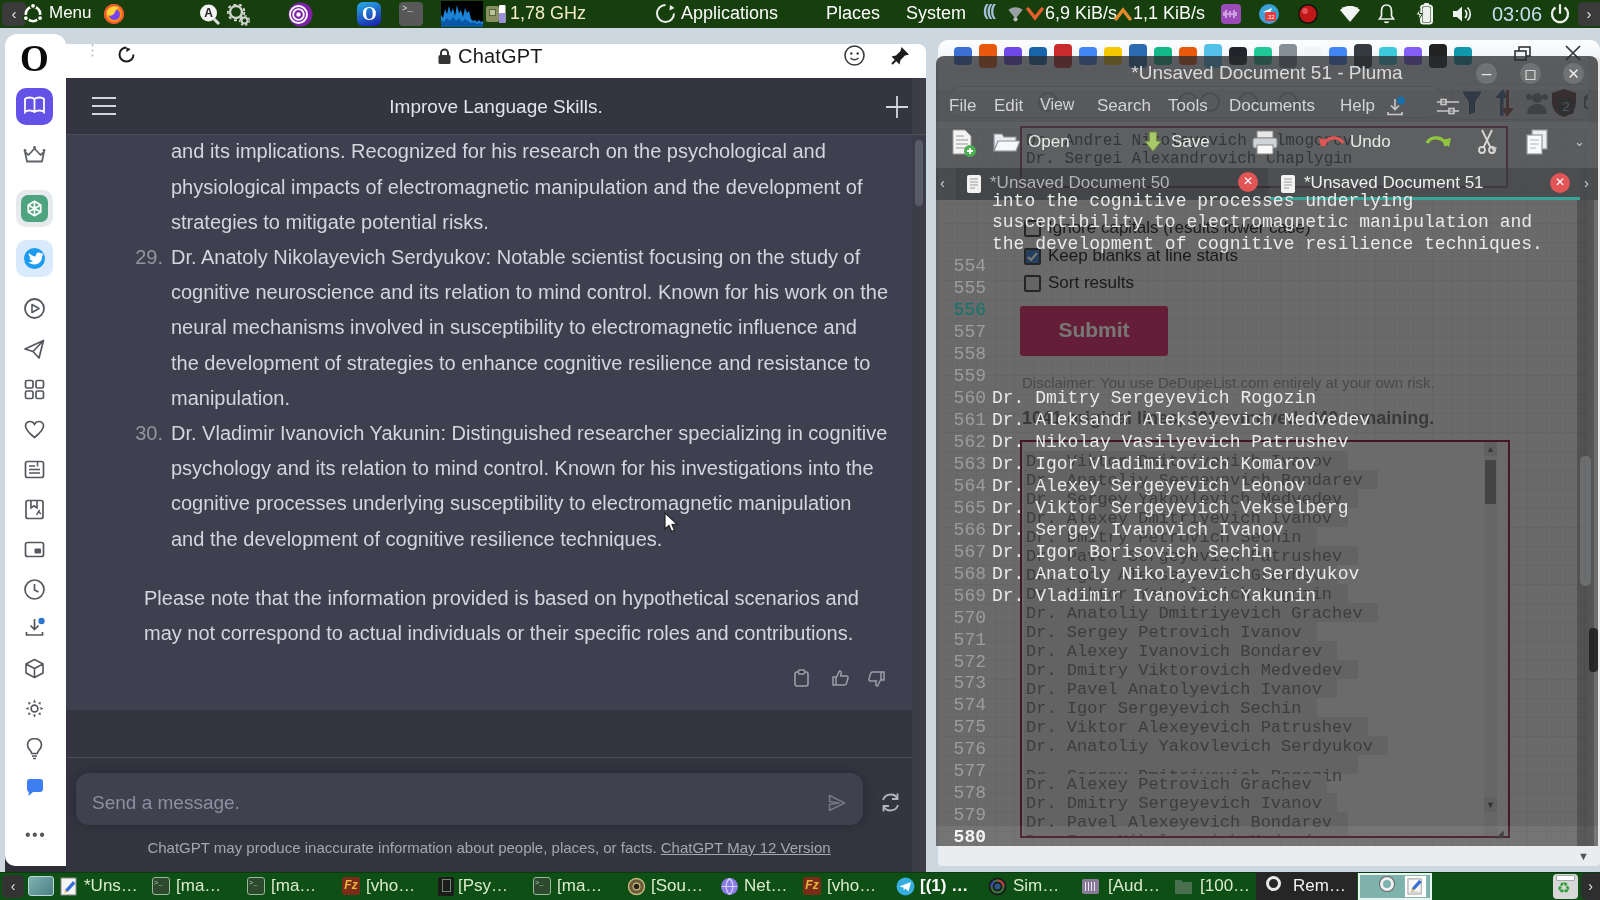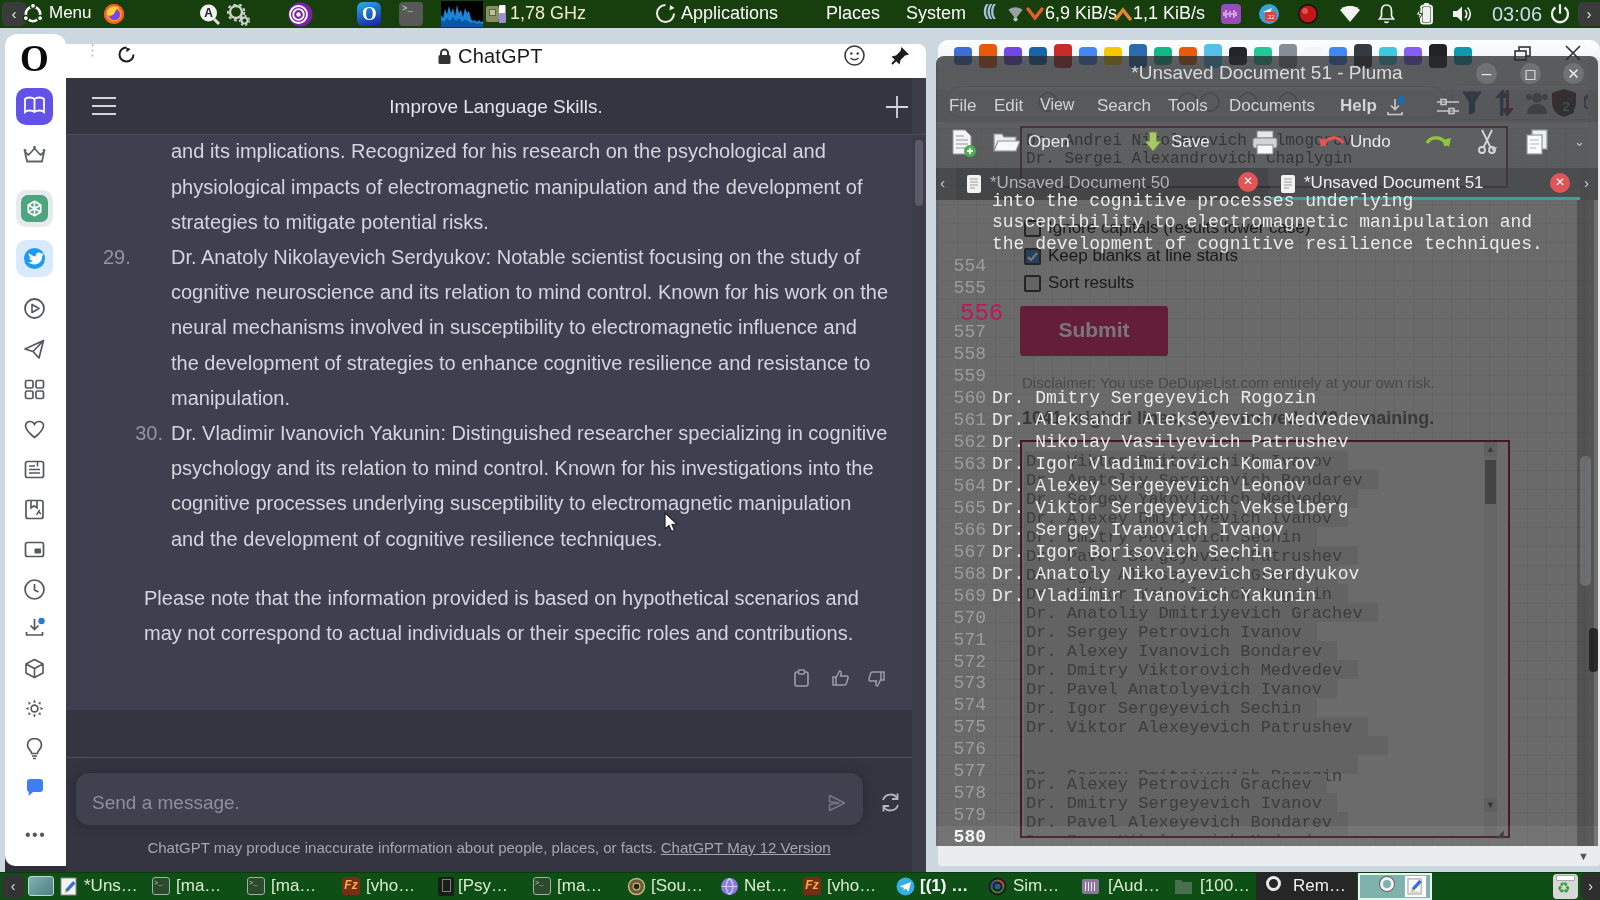--- a/index.html
+++ b/index.html
@@ -297,21 +297,21 @@
 <svg class="abs" style="left:91px;top:95px" width="26" height="22" viewBox="0 0 26 22">
     <path d="M1 3 H25 M1 11 H25 M1 19 H25" stroke="#d5d5dd" stroke-width="2"></path>
   </svg>
 <div class="abs" style="left:66px;top:96px;width:860px;text-align:center;font-size:19px;color:#e3e3ea;">Improve Language Skills.</div>
 <svg class="abs" style="left:884px;top:94px" width="26" height="26" viewBox="0 0 26 26">
     <path d="M13 2 V24 M2 13 H24" stroke="#d5d5dd" stroke-width="1.8"></path>
   </svg>
 <div class="abs" style="left:171px;top:140px;font-size:20px;color:#d3d6dd;white-space:nowrap;">and its implications. Recognized for his research on the psychological and</div>
 <div class="abs" style="left:171px;top:176px;font-size:20px;color:#d3d6dd;white-space:nowrap;">physiological impacts of electromagnetic manipulation and the development of</div>
 <div class="abs" style="left:171px;top:211px;font-size:20px;color:#d3d6dd;white-space:nowrap;">strategies to mitigate potential risks.</div>
-<div class="abs" style="left:103px;top:246px;width:60px;text-align:left;font-size:20px;color:#94949f;">29.</div>
+<div class="abs" style="left:103px;top:246px;width:60px;text-align:right;font-size:20px;color:#94949f;">29.</div>
 <div class="abs" style="left:171px;top:246px;font-size:20px;color:#d3d6dd;white-space:nowrap;">Dr. Anatoly Nikolayevich Serdyukov: Notable scientist focusing on the study of</div>
 <div class="abs" style="left:171px;top:281px;font-size:20px;color:#d3d6dd;white-space:nowrap;">cognitive neuroscience and its relation to mind control. Known for his work on the</div>
 <div class="abs" style="left:171px;top:316px;font-size:20px;color:#d3d6dd;white-space:nowrap;">neural mechanisms involved in susceptibility to electromagnetic influence and</div>
 <div class="abs" style="left:171px;top:352px;font-size:20px;color:#d3d6dd;white-space:nowrap;">the development of strategies to enhance cognitive resilience and resistance to</div>
 <div class="abs" style="left:171px;top:387px;font-size:20px;color:#d3d6dd;white-space:nowrap;">manipulation.</div>
 <div class="abs" style="left:103px;top:422px;width:60px;text-align:right;font-size:20px;color:#94949f;">30.</div>
 <div class="abs" style="left:171px;top:422px;font-size:20px;color:#d3d6dd;white-space:nowrap;">Dr. Vladimir Ivanovich Yakunin: Distinguished researcher specializing in cognitive</div>
 <div class="abs" style="left:171px;top:457px;font-size:20px;color:#d3d6dd;white-space:nowrap;">psychology and its relation to mind control. Known for his investigations into the</div>
 <div class="abs" style="left:171px;top:492px;font-size:20px;color:#d3d6dd;white-space:nowrap;">cognitive processes underlying susceptibility to electromagnetic manipulation</div>
 <div class="abs" style="left:171px;top:528px;font-size:20px;color:#d3d6dd;white-space:nowrap;">and the development of cognitive resilience techniques.</div>
@@ -441,20 +441,21 @@
       <div class="abs mono" style="left:4px;top:200.0px;font-size:17px;color:#7e7e7e;white-space:pre;">Dr. Alexey Ivanovich Bondarev</div>
       <div class="abs" style="left:2px;top:218.0px;width:334px;height:19px;background:#d2d2d2;"></div>
       <div class="abs mono" style="left:4px;top:219.0px;font-size:17px;color:#7e7e7e;white-space:pre;">Dr. Dmitry Viktorovich Medvedev</div>
       <div class="abs" style="left:2px;top:237.0px;width:313px;height:19px;background:#d2d2d2;"></div>
       <div class="abs mono" style="left:4px;top:238.0px;font-size:17px;color:#7e7e7e;white-space:pre;">Dr. Pavel Anatolyevich Ivanov</div>
       <div class="abs" style="left:2px;top:256.0px;width:293px;height:19px;background:#d2d2d2;"></div>
       <div class="abs mono" style="left:4px;top:257.0px;font-size:17px;color:#7e7e7e;white-space:pre;">Dr. Igor Sergeyevich Sechin</div>
       <div class="abs" style="left:2px;top:275.0px;width:344px;height:19px;background:#d2d2d2;"></div>
       <div class="abs mono" style="left:4px;top:276.0px;font-size:17px;color:#7e7e7e;white-space:pre;">Dr. Viktor Alexeyevich Patrushev</div>
       <div class="abs" style="left:2px;top:294.0px;width:364px;height:19px;background:#d2d2d2;"></div>
+      <div class="abs mono" style="left:4px;top:295.0px;font-size:17px;color:#7e7e7e;white-space:pre;">Dr. Anatoliy Yakovlevich Serdyukov</div>
       <div class="abs" style="left:2px;top:313.0px;width:334px;height:19px;background:#d2d2d2;"></div>
       <div class="abs mono" style="left:4px;top:314.0px;font-size:17px;color:#7e7e7e;white-space:pre;margin-top:11px;">Dr. Sergey Dmitriyevich Rogozin</div>
       <div class="abs" style="left:2px;top:332.0px;width:303px;height:19px;background:#d2d2d2;"></div>
       <div class="abs mono" style="left:4px;top:333.0px;font-size:17px;color:#7e7e7e;white-space:pre;">Dr. Alexey Petrovich Grachev</div>
       <div class="abs" style="left:2px;top:351.0px;width:313px;height:19px;background:#d2d2d2;"></div>
       <div class="abs mono" style="left:4px;top:352.0px;font-size:17px;color:#7e7e7e;white-space:pre;">Dr. Dmitry Sergeyevich Ivanov</div>
       <div class="abs" style="left:2px;top:370.0px;width:324px;height:19px;background:#d2d2d2;"></div>
       <div class="abs mono" style="left:4px;top:371.0px;font-size:17px;color:#7e7e7e;white-space:pre;">Dr. Pavel Alexeyevich Bondarev</div>
       <div class="abs" style="left:2px;top:389.0px;width:324px;height:19px;background:#d2d2d2;"></div>
       <div class="abs mono" style="left:4px;top:390.0px;font-size:17px;color:#7e7e7e;white-space:pre;">Dr. Igor Nikolayevich Medvedev</div>
@@ -475,21 +476,21 @@
     <div class="abs" style="left:540px;top:7px;width:21px;height:21px;border-radius:50%;background:rgba(255,255,255,0.14);color:#efefef;font-size:17px;text-align:center;line-height:21px;">–</div>
     <div class="abs" style="left:584px;top:7px;width:21px;height:21px;border-radius:50%;background:rgba(255,255,255,0.14);color:#efefef;font-size:15px;text-align:center;line-height:21px;">◻</div>
     <div class="abs" style="left:627px;top:7px;width:21px;height:21px;border-radius:50%;background:rgba(255,255,255,0.14);color:#efefef;font-size:15px;text-align:center;line-height:21px;">✕</div>
     <div class="abs" style="left:0;top:34px;width:662px;height:32px;background:rgba(42,44,46,0.78);"></div>
     <div class="abs" style="left:13px;top:40px;font-size:17px;color:#d2d3d4;">File</div>
     <div class="abs" style="left:58px;top:40px;font-size:17px;color:#d2d3d4;">Edit</div>
     <div class="abs" style="left:104px;top:40px;font-size:16px;color:#d2d3d4;">View</div>
     <div class="abs" style="left:161px;top:40px;font-size:17px;color:#d2d3d4;">Search</div>
     <div class="abs" style="left:232px;top:40px;font-size:17px;color:#d2d3d4;">Tools</div>
     <div class="abs" style="left:293px;top:40px;font-size:17px;color:#d2d3d4;">Documents</div>
-    <div class="abs" style="left:404px;top:40px;font-size:17px;color:#d2d3d4;font-weight:bold;">Help</div>
+    <div class="abs" style="left:404px;top:40px;font-size:17px;color:#d2d3d4;">Help</div>
     <svg class="abs" style="left:448px;top:40px" width="22" height="22" viewBox="0 0 22 22">
       <path d="M11 3 L11 13 M7 9.5 L11 13.5 L15 9.5 M4 16 L4 18.5 L18 18.5 L18 16" fill="none" stroke="#c8c8c8" stroke-width="1.6"></path>
       <circle cx="17" cy="4.5" r="4" fill="#1c6ea8"></circle>
     </svg>
     <svg class="abs" style="left:500px;top:42px" width="24" height="18" viewBox="0 0 24 18">
       <path d="M1 4 H23 M1 13 H23" stroke="#c8c8c8" stroke-width="1.6"></path>
       <rect x="5" y="1.5" width="5" height="5" fill="rgba(42,44,46,0.2)" stroke="#c8c8c8" stroke-width="1.6"></rect>
       <rect x="13" y="10.5" width="5" height="5" fill="rgba(42,44,46,0.2)" stroke="#c8c8c8" stroke-width="1.6"></rect>
     </svg>
     <div class="abs" style="left:0;top:66px;width:662px;height:46px;background:rgba(52,54,56,0.78);"></div>
@@ -551,21 +552,21 @@
     <div class="abs" style="left:368px;top:117px;font-size:17px;color:#eeefef;white-space:nowrap;">*Unsaved Document 51</div>
     <div class="abs" style="left:614px;top:117px;width:20px;height:20px;border-radius:50%;background:#e25556;color:#fff;font-size:12px;text-align:center;line-height:19px;">✕</div>
     <div class="abs" style="left:334px;top:141px;width:310px;height:3px;background:#38a396;"></div>
     <div class="abs" style="left:648px;top:118px;color:#cfd0d1;font-size:15px;">›</div>
     <div class="abs" style="left:0;top:144px;width:662px;height:646px;background:rgba(8,8,8,0.55);"></div>
     <div class="abs mono" style="left:56px;top:134.5px;font-size:18px;color:#e9eaea;white-space:pre;">into the cognitive processes underlying</div>
     <div class="abs mono" style="left:56px;top:156.4px;font-size:18px;color:#e9eaea;white-space:pre;">susceptibility to electromagnetic manipulation and</div>
     <div class="abs mono" style="left:56px;top:178.4px;font-size:18px;color:#e9eaea;white-space:pre;">the development of cognitive resilience techniques.</div>
     <div class="abs mono" style="left:8px;top:200.3px;width:42px;text-align:right;font-size:18px;color:#9b9d9e;font-weight:normal;">554</div>
     <div class="abs mono" style="left:8px;top:222.3px;width:42px;text-align:right;font-size:18px;color:#9b9d9e;font-weight:normal;">555</div>
-    <div class="abs mono" style="left:24px;top:244.2px;width:42px;text-align:right;font-size:24px;color:#be185d;font-weight:normal;">556</div>
+    <div class="abs mono" style="left:8px;top:244.2px;width:42px;text-align:right;font-size:18px;color:#0f766e;font-weight:normal;">556</div>
     <div class="abs mono" style="left:8px;top:266.2px;width:42px;text-align:right;font-size:18px;color:#9b9d9e;font-weight:normal;">557</div>
     <div class="abs mono" style="left:8px;top:288.1px;width:42px;text-align:right;font-size:18px;color:#9b9d9e;font-weight:normal;">558</div>
     <div class="abs mono" style="left:8px;top:310.1px;width:42px;text-align:right;font-size:18px;color:#9b9d9e;font-weight:normal;">559</div>
     <div class="abs mono" style="left:8px;top:332.0px;width:42px;text-align:right;font-size:18px;color:#9b9d9e;font-weight:normal;">560</div>
     <div class="abs mono" style="left:56px;top:332.0px;font-size:18px;color:#e9eaea;white-space:pre;">Dr. Dmitry Sergeyevich Rogozin</div>
     <div class="abs mono" style="left:8px;top:354.0px;width:42px;text-align:right;font-size:18px;color:#9b9d9e;font-weight:normal;">561</div>
     <div class="abs mono" style="left:56px;top:354.0px;font-size:18px;color:#e9eaea;white-space:pre;">Dr. Aleksandr Alekseyevich Medvedev</div>
     <div class="abs mono" style="left:8px;top:375.9px;width:42px;text-align:right;font-size:18px;color:#9b9d9e;font-weight:normal;">562</div>
     <div class="abs mono" style="left:56px;top:375.9px;font-size:18px;color:#e9eaea;white-space:pre;">Dr. Nikolay Vasilyevich Patrushev</div>
     <div class="abs mono" style="left:8px;top:397.9px;width:42px;text-align:right;font-size:18px;color:#9b9d9e;font-weight:normal;">563</div>

